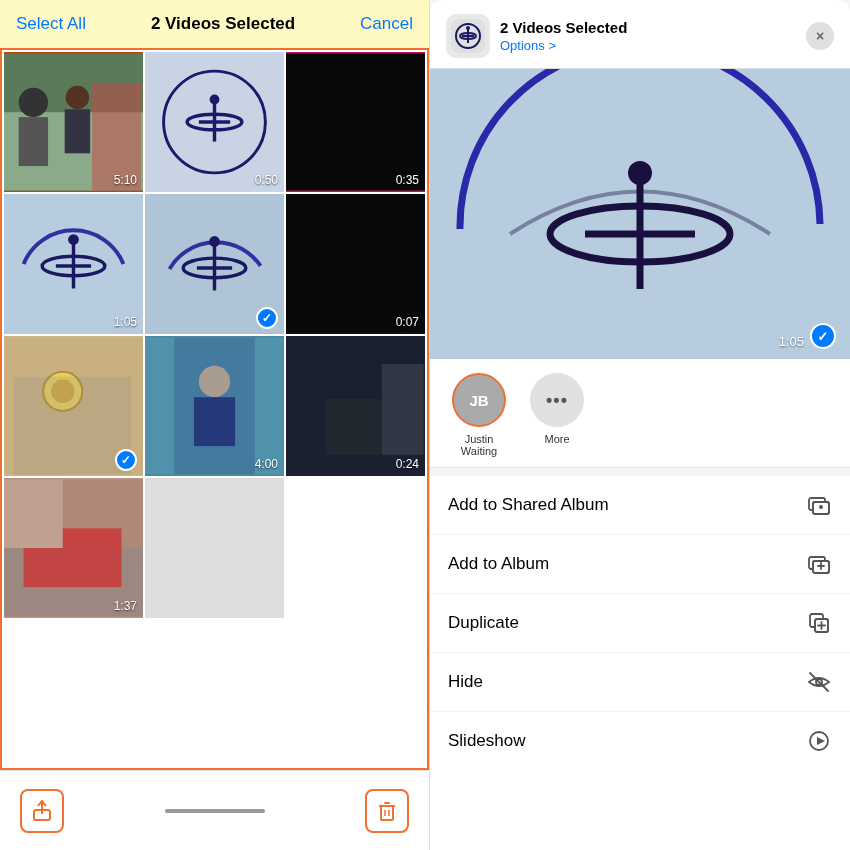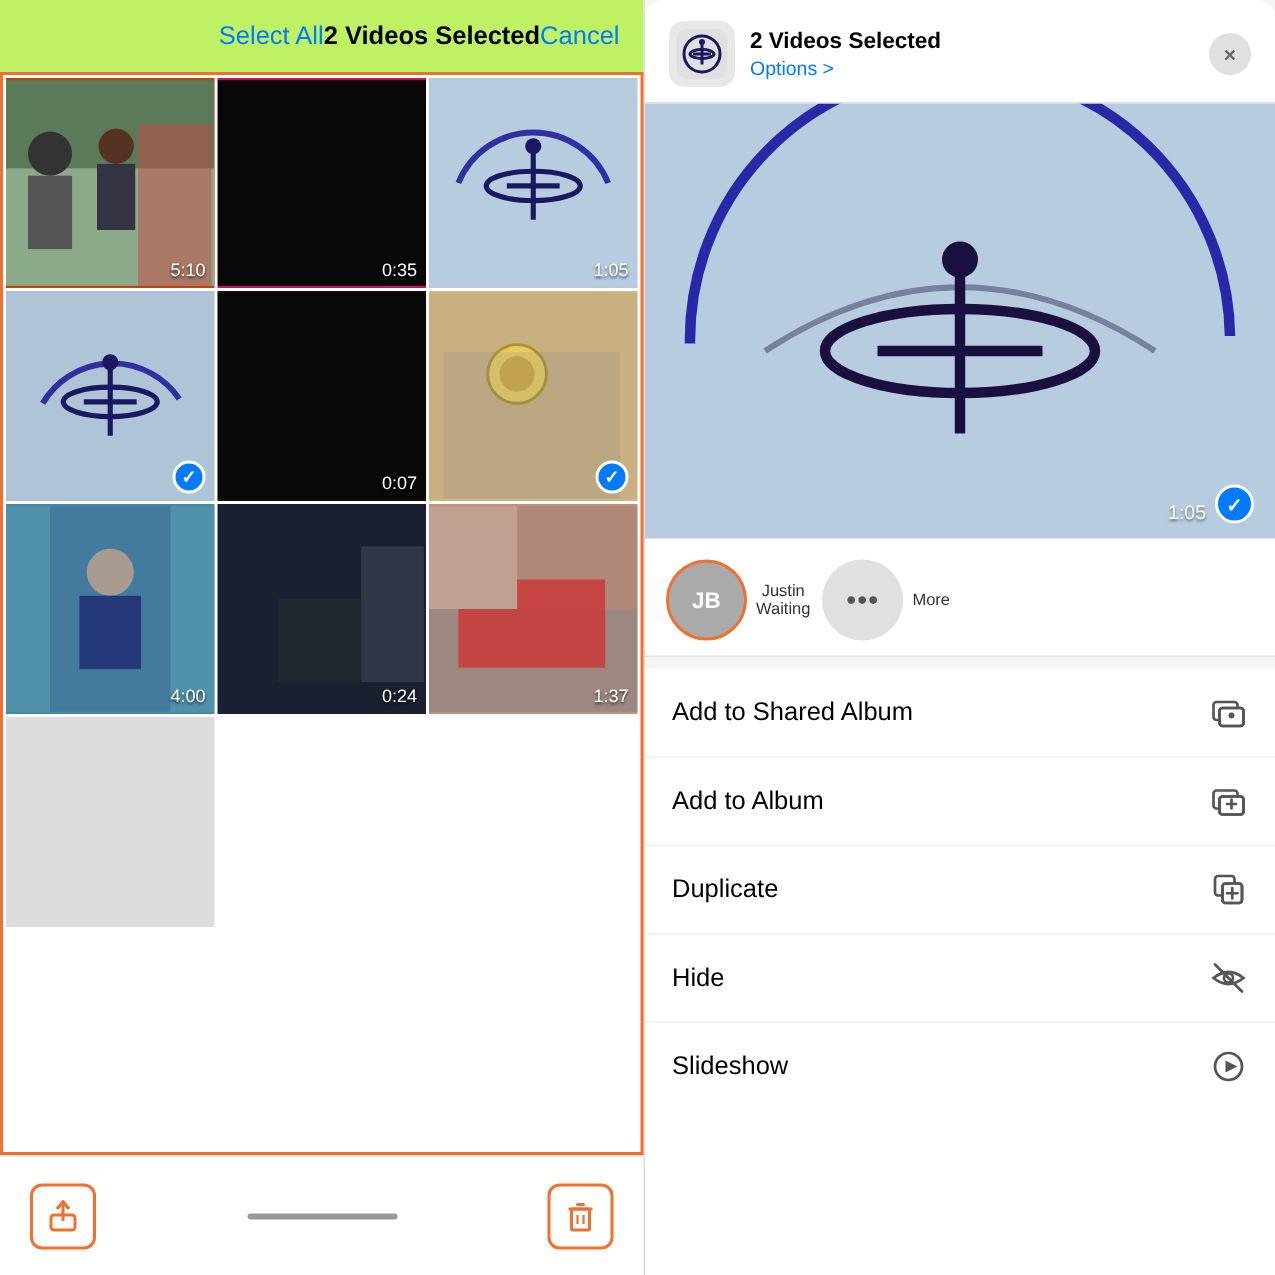--- a/index.html
+++ b/index.html
@@ -17,24 +17,24 @@
       width: 430px;
       height: 850px;
       background: #fff;
       display: flex;
       flex-direction: column;
       border-right: 1px solid #ddd;
     }
 
     .top-bar {
       display: flex;
-      justify-content: flex-end;
+      justify-content: space-between;
       align-items: center;
       padding: 14px 16px;
-      background: #bef264;
+      background: #fef9c3;
     }
 
     .top-bar-btn {
       color: #007aff;
       font-size: 17px;
       font-weight: 400;
       cursor: pointer;
     }
 
     .top-bar-title {
@@ -217,21 +217,21 @@
       padding: 14px 0 10px;
       display: flex;
       gap: 8px;
       padding-left: 14px;
       border-bottom: 1px solid #e5e5e5;
       overflow-x: auto;
     }
 
     .contact-item {
       display: flex;
-      flex-direction: row;
+      flex-direction: column;
       align-items: center;
       gap: 6px;
       min-width: 70px;
       cursor: pointer;
     }
 
     .contact-avatar {
       width: 54px;
       height: 54px;
       border-radius: 50%;
@@ -318,20 +318,33 @@
         <rect x="0" y="60" width="142" height="80" fill="#8aaa8a"></rect>
         <rect x="90" y="30" width="50" height="110" fill="#cc4444" opacity="0.5"></rect>
         <circle cx="30" cy="50" r="15" fill="#333"></circle>
         <rect x="15" y="65" width="30" height="50" fill="#555"></rect>
         <circle cx="75" cy="45" r="12" fill="#553322"></circle>
         <rect x="62" y="57" width="26" height="45" fill="#334"></rect>
       </svg>
       <span class="duration">5:10</span>
     </div>
 
+    <div class="grid-item cell-1">
+      <svg viewBox="0 0 142 140" style="width:100%;height:100%;" xmlns="http://www.w3.org/2000/svg">
+        <rect width="142" height="140" fill="#c8d4e4"></rect>
+
+        <circle cx="71" cy="70" r="52" fill="none" stroke="#1a1a6a" stroke-width="3"></circle>
+
+        <ellipse cx="71" cy="70" rx="28" ry="8" fill="none" stroke="#1a1a6a" stroke-width="3.5"></ellipse>
+        <line x1="71" y1="50" x2="71" y2="90" stroke="#1a1a6a" stroke-width="3.5"></line>
+        <circle cx="71" cy="47" r="5" fill="#1a1a6a"></circle>
+        <line x1="55" y1="70" x2="87" y2="70" stroke="#1a1a6a" stroke-width="3.5"></line>
+      </svg>
+      <span class="duration">0:50</span>
+    </div>
 
     <div class="grid-item cell-2">
       <svg viewBox="0 0 142 140" style="width:100%;height:100%;" xmlns="http://www.w3.org/2000/svg">
         <rect width="142" height="140" fill="#080808"></rect>
       </svg>
       <span class="duration">0:35</span>
     </div>
 
     <div class="grid-item" style="background:#b8c8d8;">
       <svg viewBox="0 0 142 140" style="width:100%;height:100%;" xmlns="http://www.w3.org/2000/svg">

